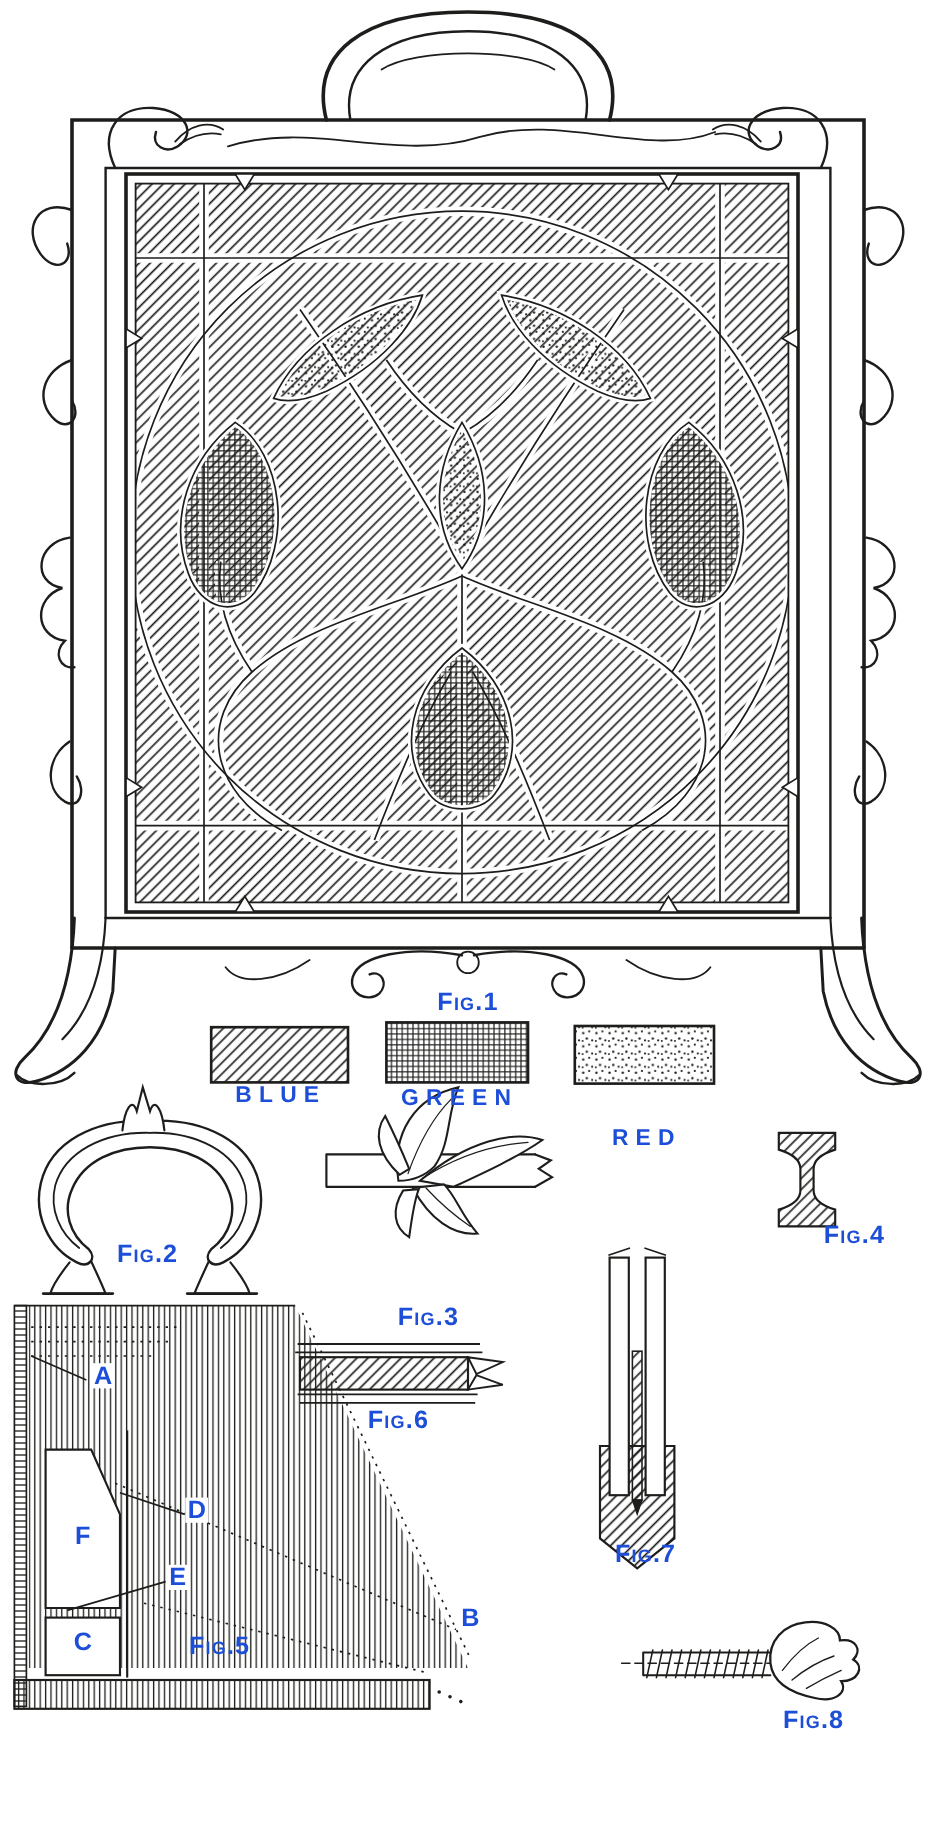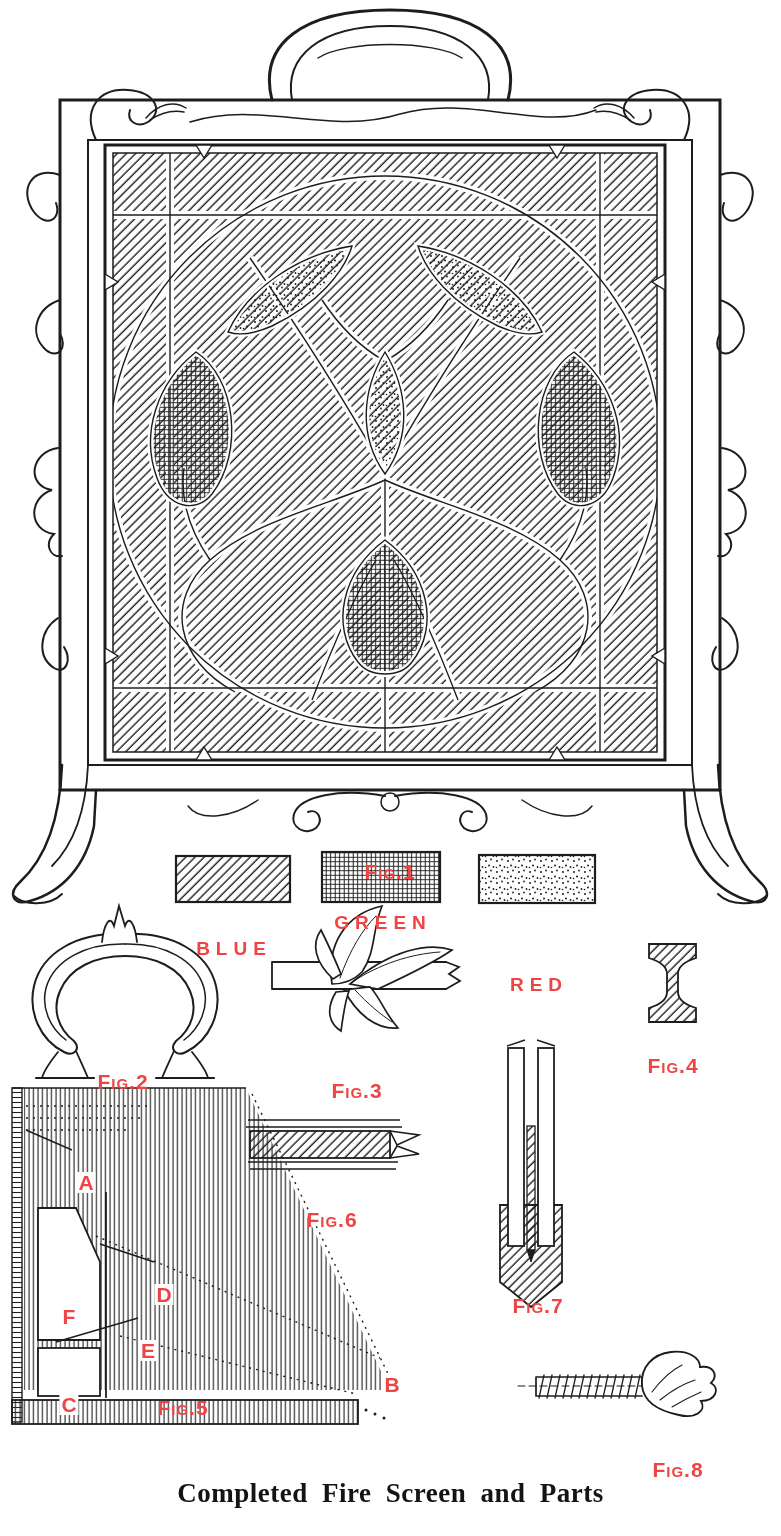--- a/index.html
+++ b/index.html
@@ -1,36 +1,36 @@
 <!DOCTYPE html>
 <html><head>
 <meta charset="utf-8">
 <style>
   html,body{margin:0;padding:0;background:#ffffff;}
   .page{position:relative;width:781px;height:1536px;background:#ffffff;overflow:hidden;
         font-family:"Liberation Sans",sans-serif;color:#141414;}
   svg{position:absolute;left:0;top:0;}
-  .lbl{position:absolute;transform:translateX(-50%);white-space:nowrap;color:#ef4444;margin-top:36px;}
+  .lbl{position:absolute;transform:translateX(-50%);white-space:nowrap;color:#1d4ed8;}
   .fig-lbl{font-weight:700;font-size:21px;font-variant:small-caps;letter-spacing:1px;}
   .legend-lbl{font-weight:700;font-size:19px;letter-spacing:6px;}
   .part-lbl{font-weight:700;font-size:21px;background:#ffffff;padding:0 2px;line-height:1;}
   .caption{position:absolute;left:50%;transform:translateX(-50%);top:1478px;
            font-family:"Liberation Serif",serif;font-weight:700;font-size:27px;
            letter-spacing:.5px;word-spacing:7px;white-space:nowrap;}
   
   .l-fig1{left:390px;top:824px}
   .l-fig2{left:123px;top:1034px}
-  .l-fig3{left:357px;top:1043px}
-  .l-fig4{left:673px;top:1018px}
+  .l-fig3{left:357px;top:1086px}
+  .l-fig4{left:712px;top:1018px}
   .l-fig5{left:183px;top:1360px}
   .l-fig6{left:332px;top:1172px}
-  .l-fig7{left:538px;top:1258px}
+  .l-fig7{left:538px;top:1284px}
   .l-fig8{left:678px;top:1422px}
   .l-blue{left:234px;top:902px}
-  .l-green{left:383px;top:876px}
+  .l-green{left:383px;top:905px}
   .l-red{left:539px;top:938px}
   .l-a{left:86px;top:1136px}
   .l-b{left:392px;top:1338px}
   .l-c{left:69px;top:1358px}
   .l-d{left:164px;top:1248px}
   .l-e{left:148px;top:1304px}
   .l-f{left:69px;top:1270px}
 </style>
 </head>
 <body>
@@ -263,14 +263,13 @@
   <div class="lbl legend-lbl l-green">GREEN</div>
   <div class="lbl legend-lbl l-red">RED</div>
 
   <div class="lbl part-lbl l-a">A</div>
   <div class="lbl part-lbl l-b">B</div>
   <div class="lbl part-lbl l-c">C</div>
   <div class="lbl part-lbl l-d">D</div>
   <div class="lbl part-lbl l-e">E</div>
   <div class="lbl part-lbl l-f">F</div>
 
-  <div class="caption">Completed Fire Screen and Parts</div>
 </div>
 
 </body></html>

